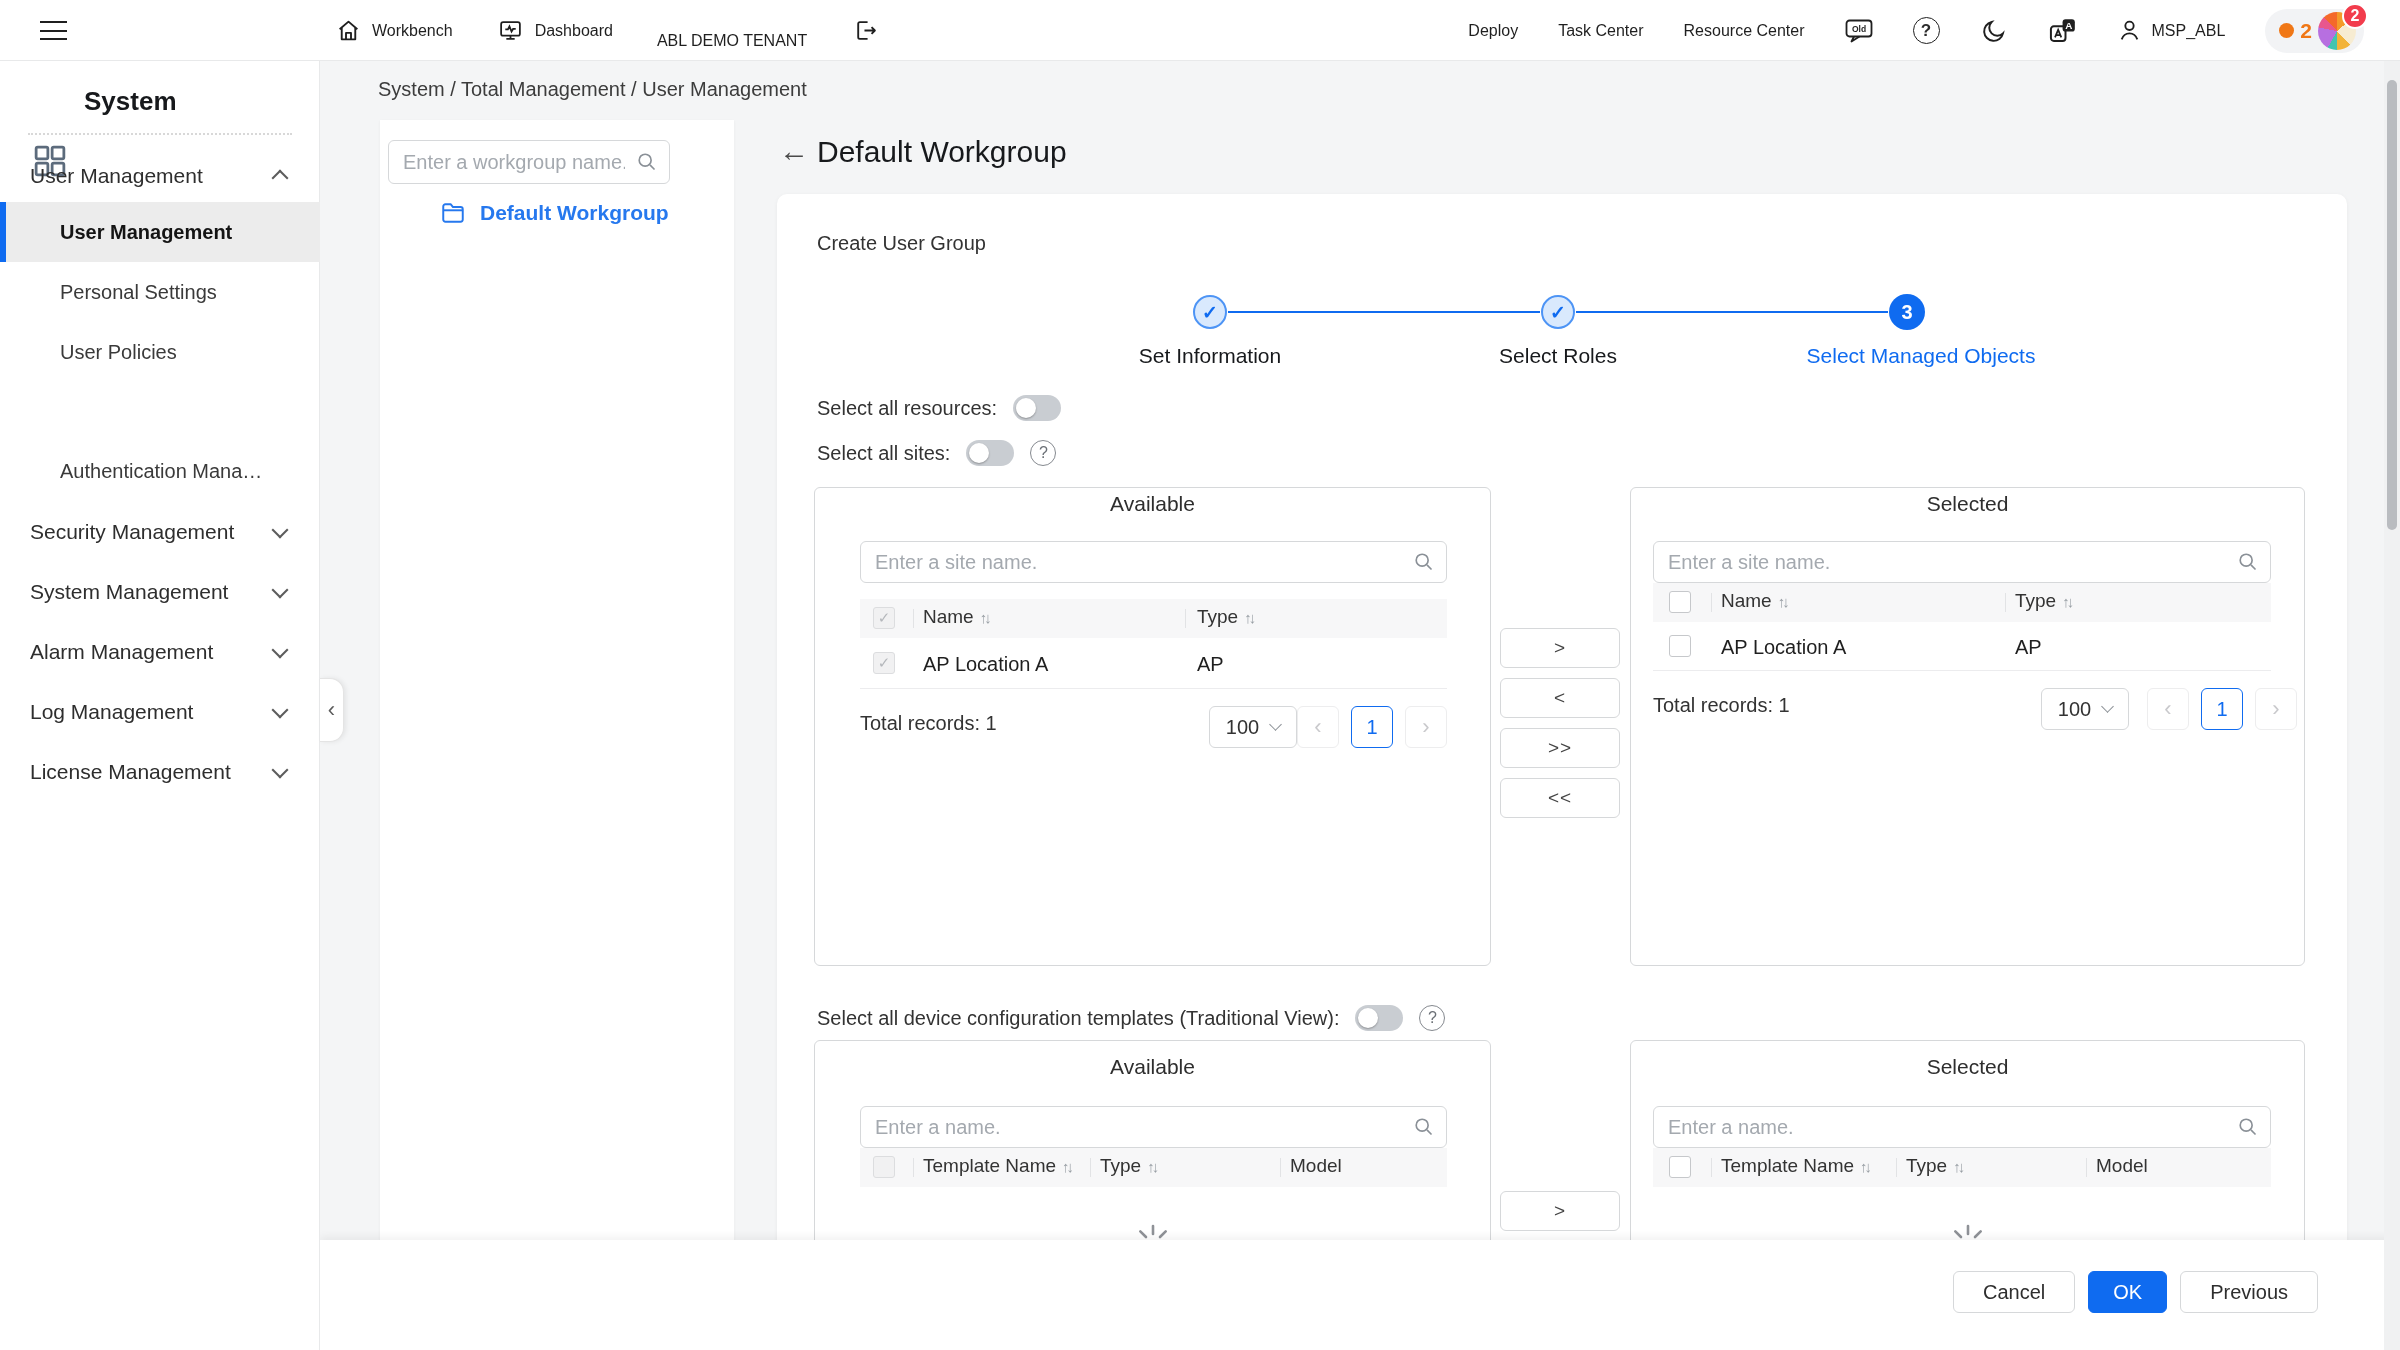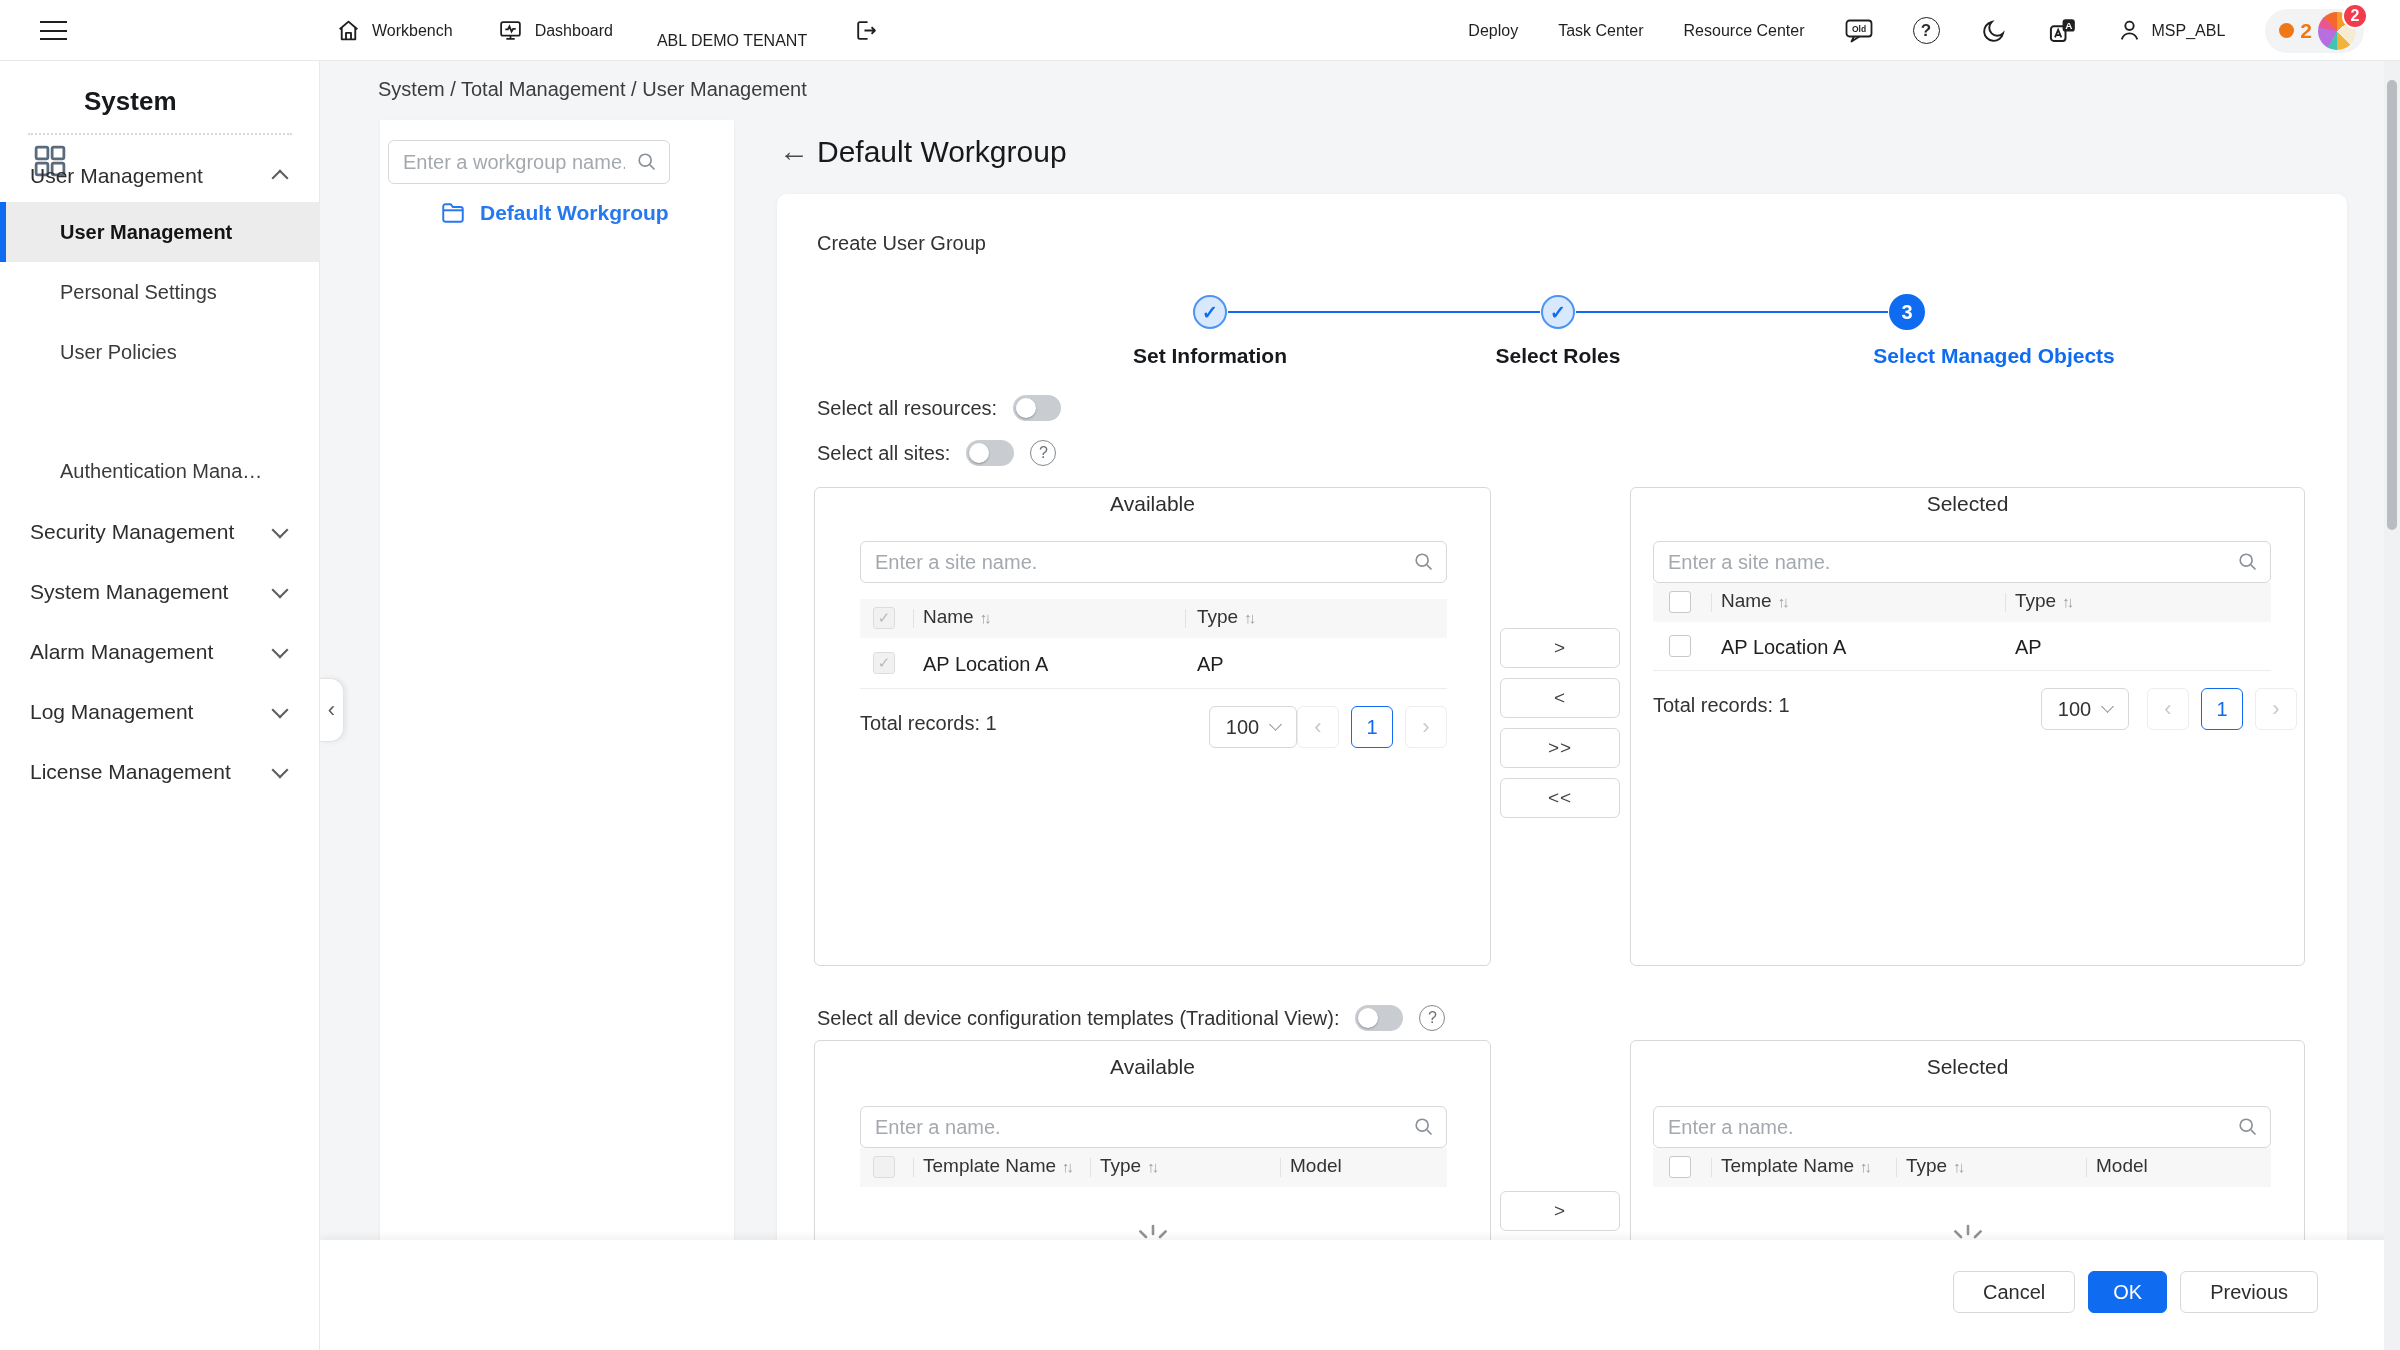--- a/index.html
+++ b/index.html
@@ -47,21 +47,21 @@
 
   
   .page-title-arrow { position:absolute; left:779px; top:134px; font-size:30px; color:#4a4a4a; cursor:pointer; }
   .page-title { position:absolute; left:817px; top:135px; font-size:30px; color:#17191c; }
   .card { position:absolute; left:777px; top:194px; width:1570px; height:1130px; background:#fff; border-radius:10px; box-shadow:0 1px 4px rgba(0,0,0,.05); }
   .wizard-title { position:absolute; left:817px; top:232px; font-size:20px; color:#333; }
 
   .step-line { position:absolute; top:311px; height:2px; background:#0f6bf0; }
   .step-done { position:absolute; top:295px; width:34px; height:34px; border-radius:50%; background:#d9e9fd; border:2px solid #4d94f5; color:#0f6bf0; font-size:19px; font-weight:bold; display:flex; align-items:center; justify-content:center; cursor:pointer; }
   .step-active { position:absolute; top:294px; width:36px; height:36px; border-radius:50%; background:#0f6bf0; color:#fff; font-size:20px; font-weight:bold; display:flex; align-items:center; justify-content:center; cursor:pointer; }
-  .step-label { position:absolute; top:344px; width:360px; text-align:center; font-size:21px; font-weight:bold; color:#17191c; }
+  .step-label { position:absolute; top:344px; width:360px; text-align:center; font-size:21px; font-weight:normal; color:#17191c; }
   .step-label.active { color:#0f6bf0; }
 
   .toggle-row { position:absolute; display:flex; align-items:center; gap:16px; }
   .toggle-row .lbl { font-size:20px; color:#333; }
   .toggle { width:48px; height:26px; border-radius:13px; background:#c9cdd2; position:relative; cursor:pointer; }
   .toggle::after { content:""; position:absolute; left:3px; top:3px; width:20px; height:20px; border-radius:50%; background:#fff; box-shadow:0 1px 2px rgba(0,0,0,.3); }
   .help { width:26px; height:26px; border-radius:50%; border:1.5px solid #85898f; color:#6b7076; font-size:16px; display:flex; align-items:center; justify-content:center; cursor:pointer; }
 
   .tbox { position:absolute; background:#fff; border:1px solid #d6d8da; border-radius:6px; }
   .tbox-title { position:absolute; left:0; width:100%; text-align:center; font-size:21px; color:#2e2e2e; }
@@ -257,21 +257,21 @@
   <div class="step-line" style="left:1576px; width:312px;"></div>
   <div class="step-done" style="left:1193px;">
       <span>✓</span>
     </div>
   <div class="step-done" style="left:1541px;">
       <span>✓</span>
     </div>
   <div class="step-active" style="left:1889px;">3</div>
   <div class="step-label" style="left:1030px;">Set Information</div>
   <div class="step-label" style="left:1378px;">Select Roles</div>
-  <div class="step-label active" style="left:1814px;">Select Managed Objects</div>
+  <div class="step-label active" style="left:1741px;">Select Managed Objects</div>
 
   <div class="toggle-row" style="left:817px; top:395px;">
     <span class="lbl">Select all resources:</span>
     <span class="toggle"></span>
   </div>
   <div class="toggle-row" style="left:817px; top:440px;">
     <span class="lbl">Select all sites:</span>
     <span class="toggle"></span>
     <span class="help">
         <span>?</span>

